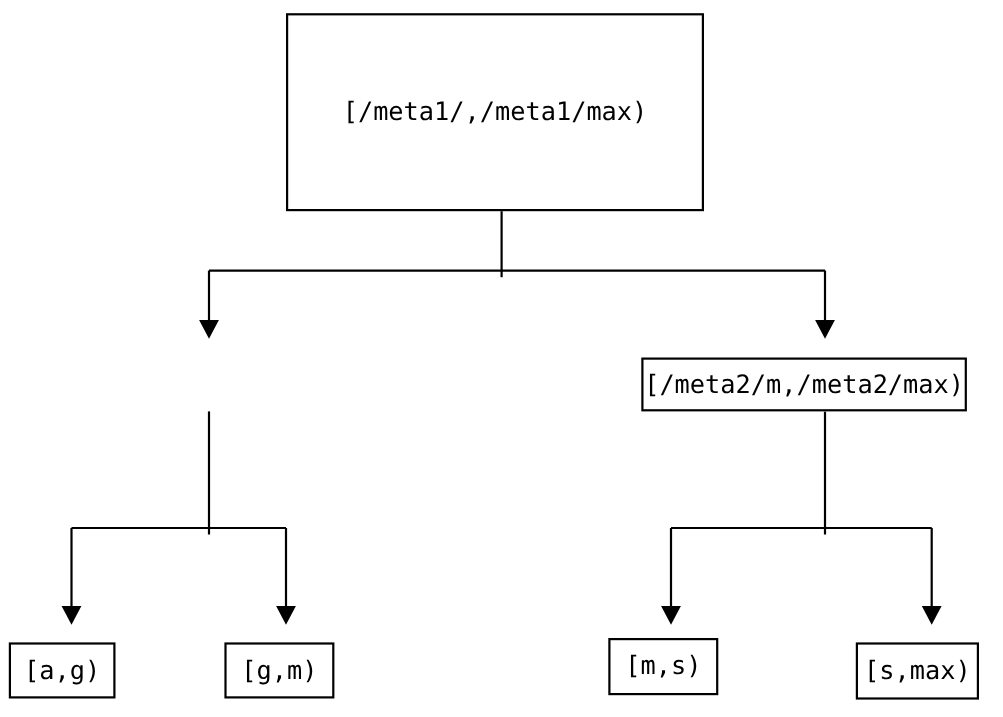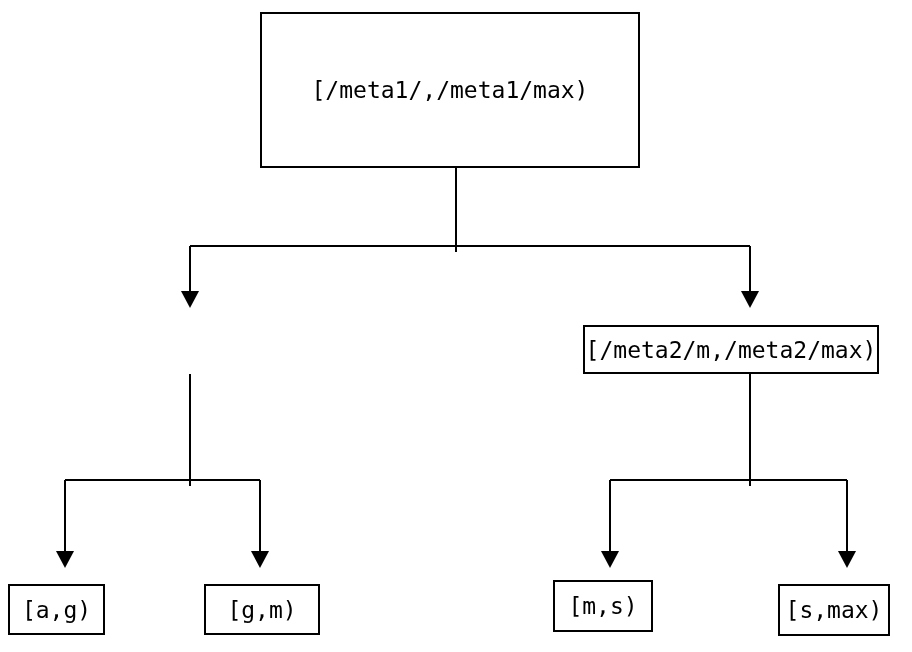--- a/index.html
+++ b/index.html
@@ -38,25 +38,25 @@
     border: 2px solid var(--line, #000000);
     background: var(--bg, #ffffff);
     display: flex;
     align-items: center;
     justify-content: center;
     font-size: 23px;
     font-weight: 400;
     white-space: pre;
     letter-spacing: 0;
   }
-  .node-root      { left: 260px; top: 12px;  width: 380px; height: 156px; }
+  .node-root      { left: 260px; top: 12px;  width: 380px; height: 180px; }
   .node-left      { left: 22px;  top: 325px; width: 325px; height: 49px;  }
   .node-right     { left: 583px; top: 325px; width: 296px; height: 49px;  }
   .node-leaf-ag   { left: 8px;   top: 584px; width: 97px; height: 51px;  }
-  .node-leaf-gm   { left: 204px; top: 584px; width: 116px; height: 51px;  }
+  .node-leaf-gm   { left: 204px; top: 584px; width: 100px; height: 51px;  }
   .node-leaf-ms   { left: 553px; top: 580px; width: 100px; height: 52px;  }
   .node-leaf-smax { left: 778px; top: 584px; width: 112px; height: 52px;  }
 </style>
 </head>
 <body>
 
 <div class="canvas">
 
   <svg class="connectors" viewBox="0 0 912 652" aria-hidden="true">
 

